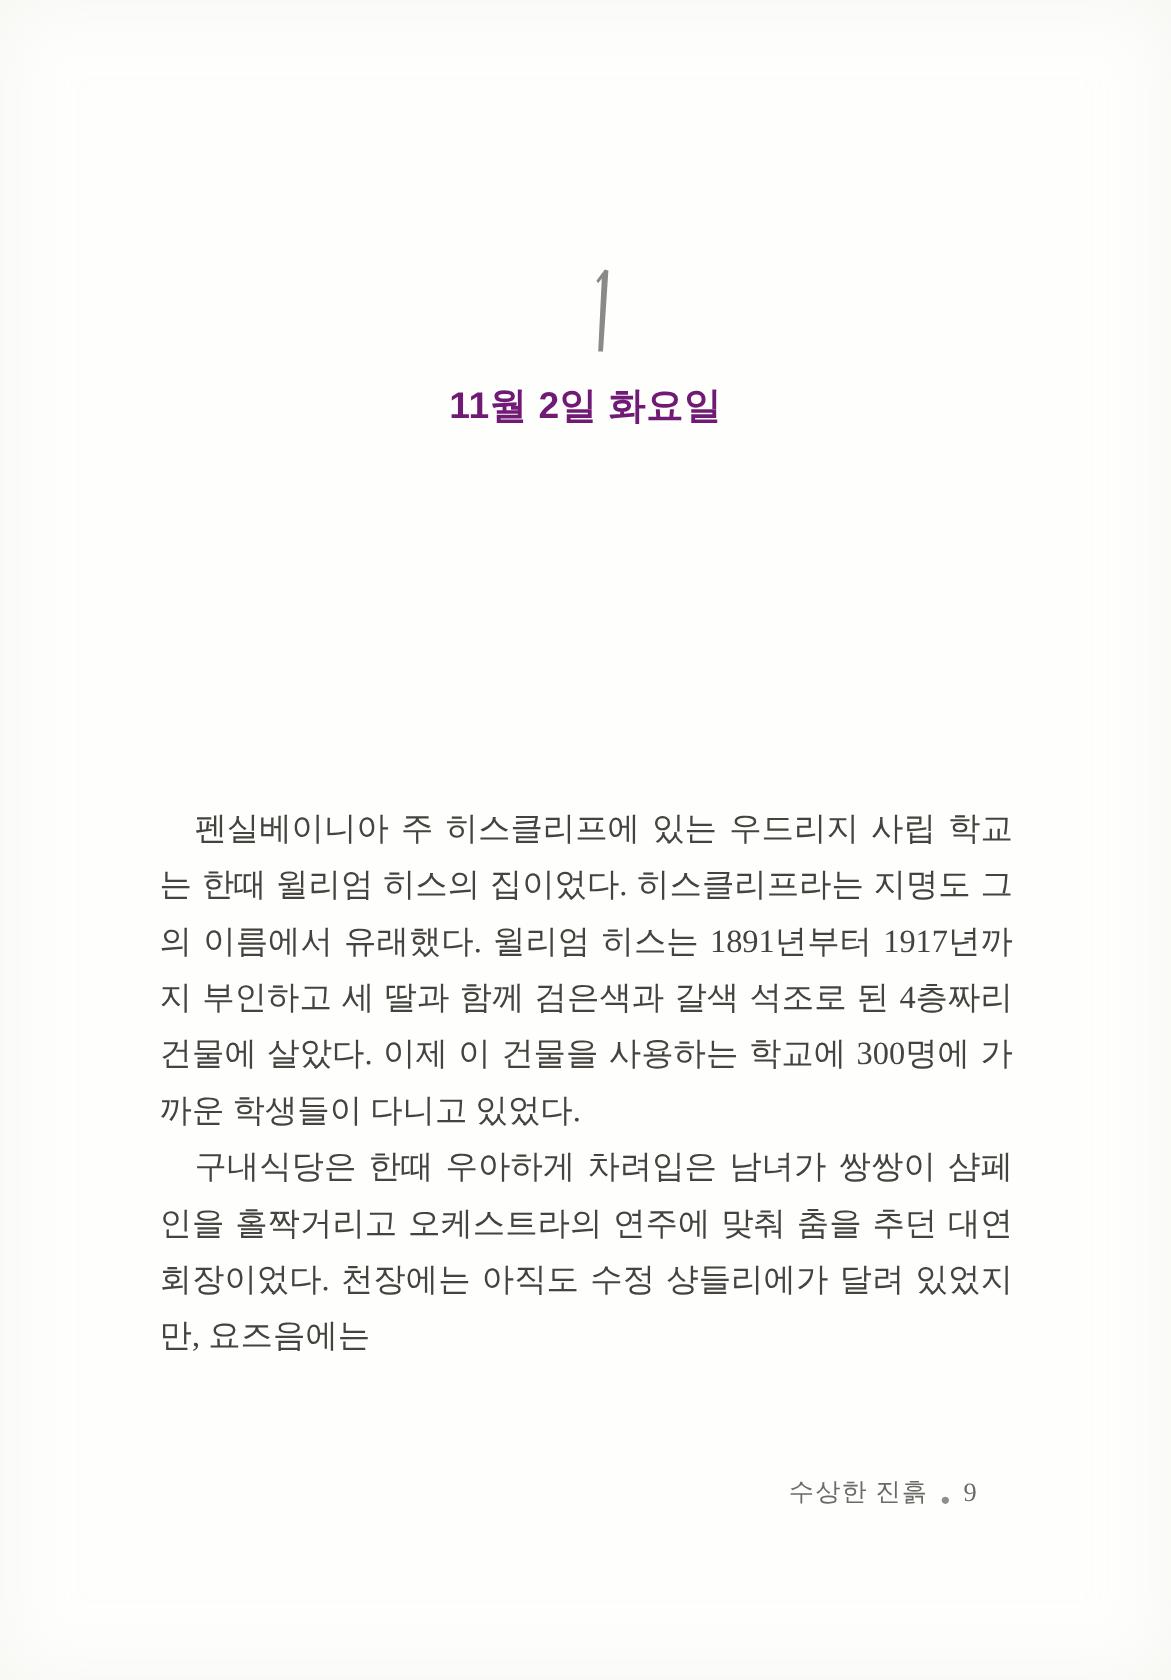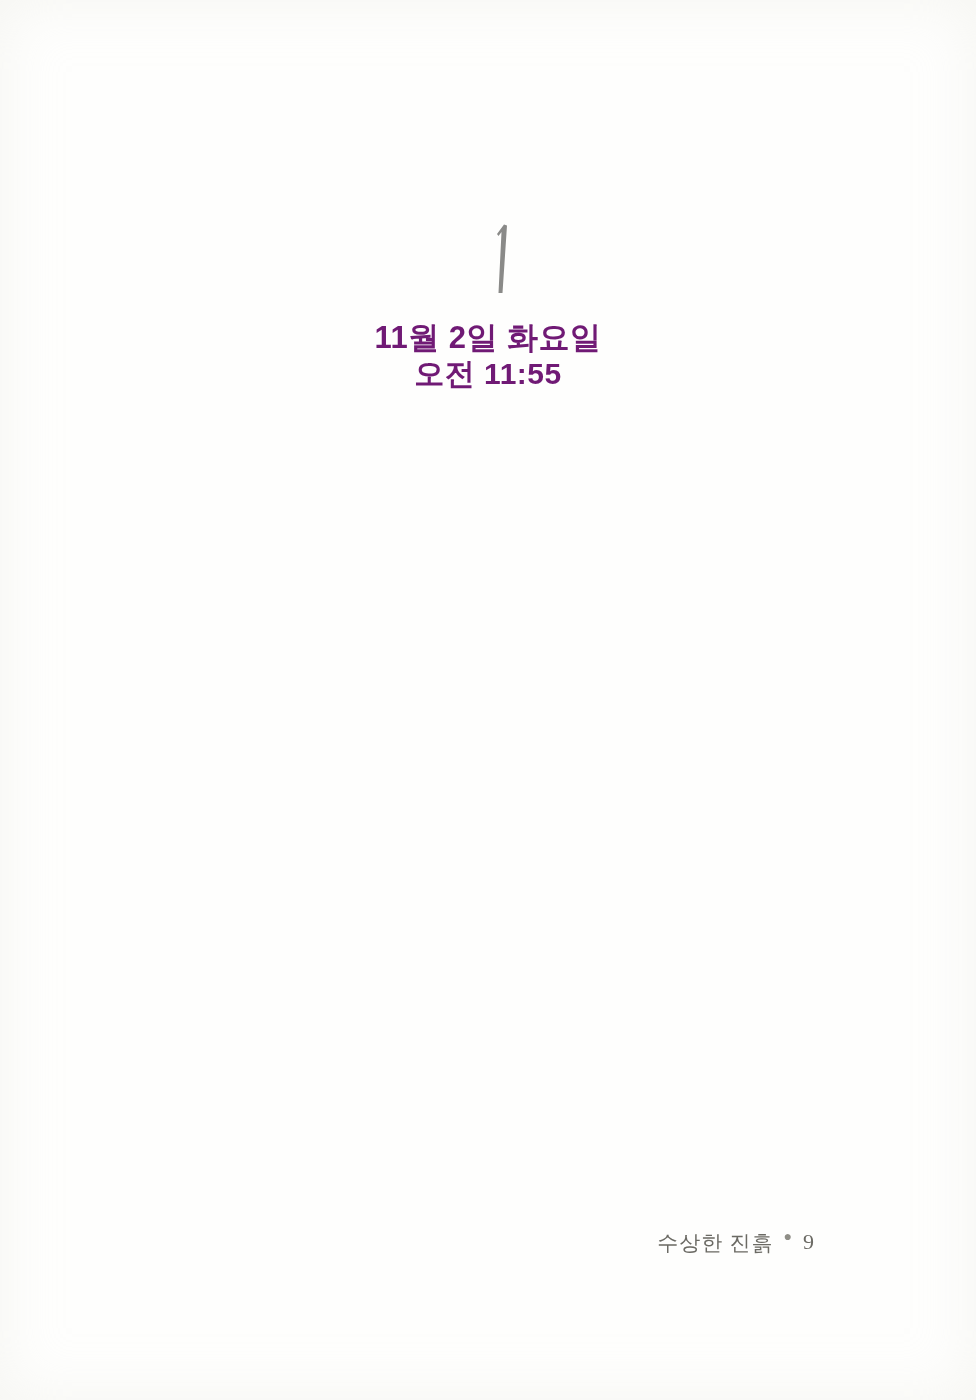--- a/index.html
+++ b/index.html
@@ -62,21 +62,21 @@
   }
   .body-text p {
     margin: 0;
     text-indent: 29px;
   }
   .page-footer {
     position: absolute;
     top: 1229px;
     right: 161px;
     display: flex;
-    align-items: flex-start;
+    align-items: flex-end;
     font-size: 21px;
     color: #6b6a64;
     letter-spacing: 1px;
   }
   .page-footer .running-title {
     margin-right: 10px;
   }
   .page-footer .footer-dot {
     display: inline-block;
     font-size: 14px;
@@ -94,24 +94,25 @@
 <body>
 
 <div class="book-page">
 
   <svg class="chapter-numeral" viewBox="0 0 28 70" aria-label="1">
     <path d="M 9 10 L 16 0.5 L 19 1.5 L 14.5 69 L 10.5 69 L 13.5 8 L 10.5 12 Z" fill="#8a8a88"></path>
   </svg>
 
   <div class="chapter-heading">
     <div class="date-line">11월 2일 화요일</div>
-    <div class="time-line">오전 11:55</div>
   </div>
 
   <div class="body-text">
+    <p>펜실베이니아 주 히스클리프에 있는 우드리지 사립 학교는 한때 윌리엄 히스의 집이었다. 히스클리프라는 지명도 그의 이름에서 유래했다. 윌리엄 히스는 1891년부터 1917년까지 부인하고 세 딸과 함께 검은색과 갈색 석조로 된 4층짜리 건물에 살았다. 이제 이 건물을 사용하는 학교에 300명에 가까운 학생들이 다니고 있었다.</p>
+    <p>구내식당은 한때 우아하게 차려입은 남녀가 쌍쌍이 샴페인을 홀짝거리고 오케스트라의 연주에 맞춰 춤을 추던 대연회장이었다. 천장에는 아직도 수정 샹들리에가 달려 있었지만, 요즈음에는</p>
   </div>
 
   <div class="page-footer">
     <span class="running-title">수상한 진흙</span>
     <span class="footer-dot">●</span>
     <span class="page-number">9</span>
   </div>
 
 </div>
 

